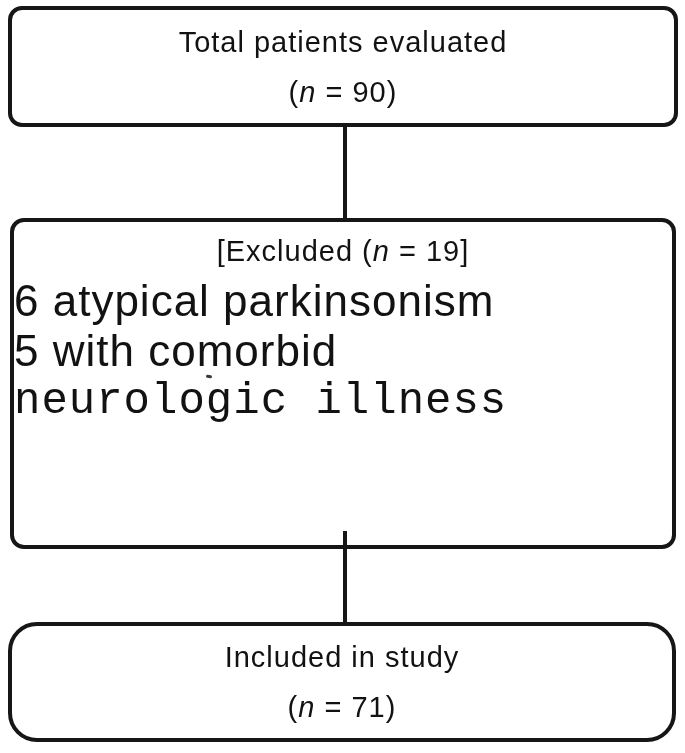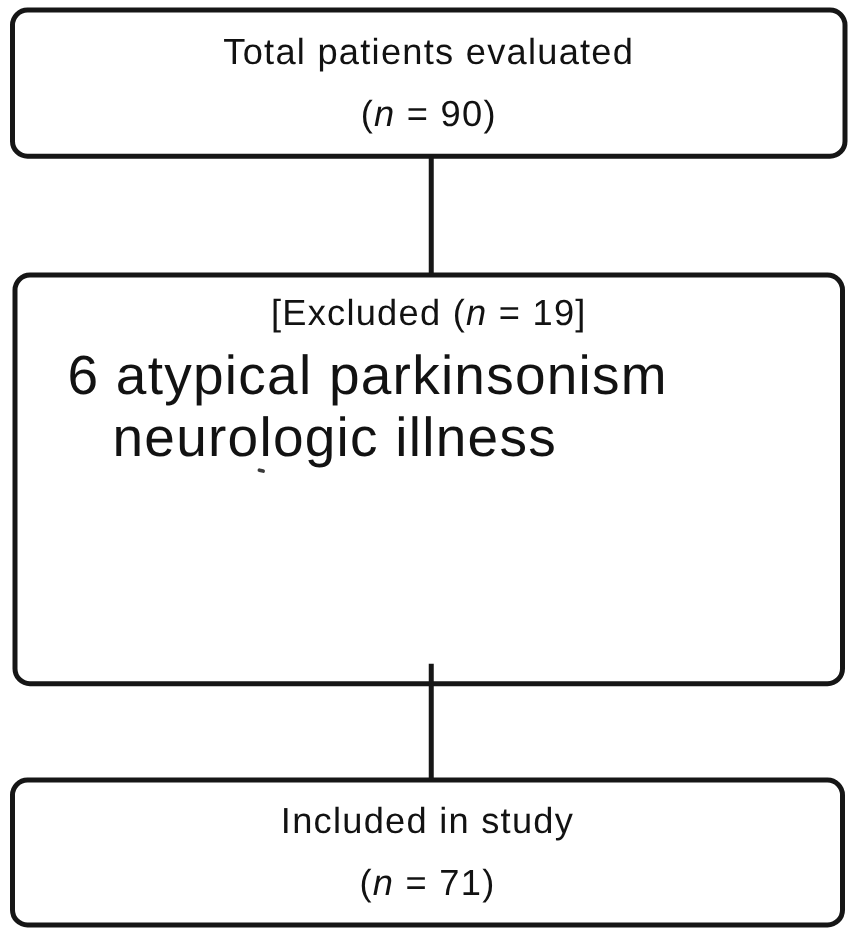--- a/index.html
+++ b/index.html
@@ -41,42 +41,42 @@
     top: 218px;
     width: 666px;
     height: 331px;
     padding-top: 4px;
   }
   .box3 {
     left: 8px;
     top: 622px;
     width: 668px;
     height: 120px;
+    border-radius: 29px;
   }
   .bline {
     font-size: 29px;
     line-height: 50px;
     letter-spacing: 1px;
     white-space: nowrap;
   }
   .it {
     font-style: italic;
   }
   .ex-header {
     text-align: center;
   }
   .exitem {
     font-size: 44px;
     line-height: 50px;
     letter-spacing: 1px;
-    padding-left: 40px;
     white-space: nowrap;
   }
   .exitem.cont {
-    padding-left: 76px;
+    font-family: Liberation Mono, monospace;
   }
   .connector {
     position: absolute;
     left: 343px;
     width: 4px;
     background: #161616;
   }
   .c1 { top: 125px; height: 94px; }
   .c2 { top: 531px; height: 92px; }
   .speck {
@@ -99,20 +99,21 @@
     <div class="bline">Total patients evaluated</div>
     <div class="bline"><span>(</span><span class="it">n</span><span> = 90)</span></div>
   </div>
 
   <div class="connector c1"></div>
 
   <div class="box box2">
     <div class="bline ex-header"><span>[Excluded (</span><span class="it">n</span><span> = 19]</span></div>
     <div class="exlist">
       <div class="exitem">6 atypical parkinsonism</div>
+      <div class="exitem">5 with comorbid</div>
       <div class="exitem cont">neurologic illness</div>
     </div>
   </div>
 
   <div class="connector c2"></div>
 
   <div class="box box3 box-center">
     <div class="bline">Included in study</div>
     <div class="bline"><span>(</span><span class="it">n</span><span> = 71)</span></div>
   </div>

